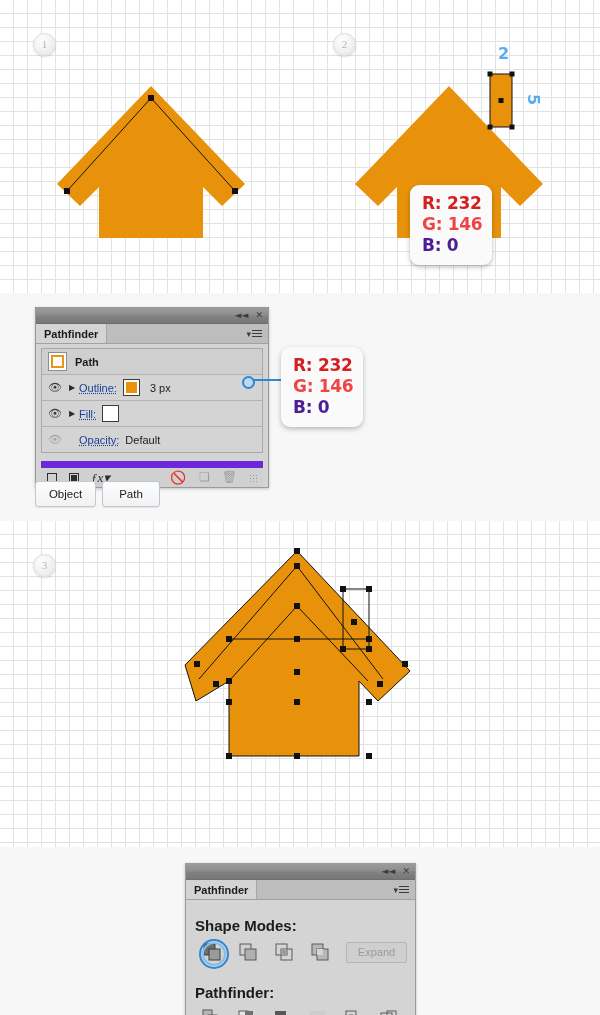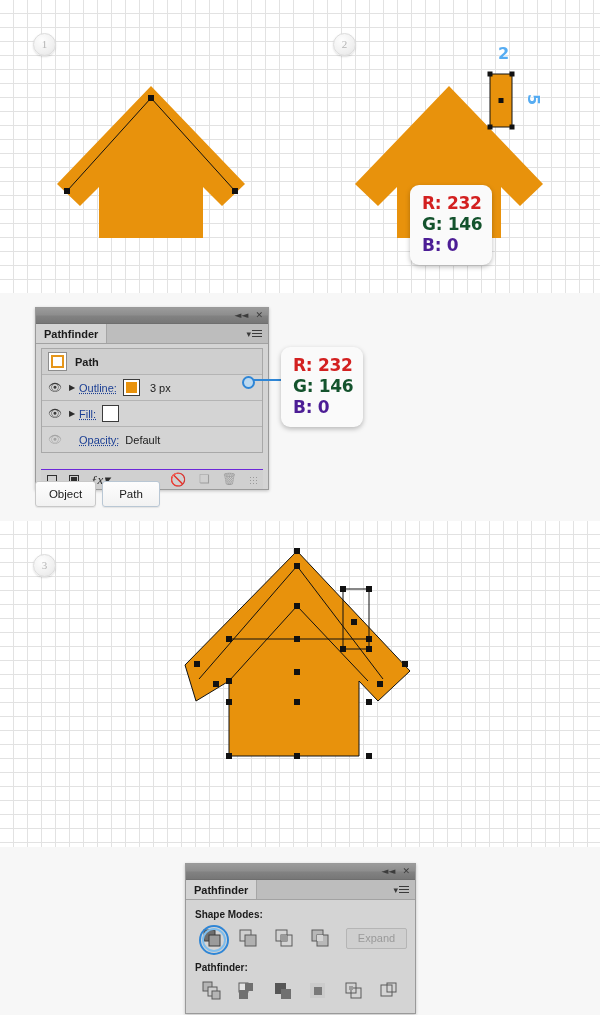--- a/index.html
+++ b/index.html
@@ -30,21 +30,21 @@
 
   
   .art{position:absolute;}
 
   
   .rgb-card{position:absolute;background:#fafafa;border-radius:9px;
       box-shadow:0 2px 5px rgba(0,0,0,.26);padding:8px 10px 9px 12px;
       font-family:"DejaVu Sans",sans-serif;font-weight:bold;font-size:17px;
       line-height:21px;letter-spacing:-.3px;}
   .rgb-card .r{color:#d32020;}
-  .rgb-card .g{color:#14532d;}
+  .rgb-card .g{color:#ef4444;}
   .rgb-card .b{color:#4c1d95;}
   .rgb-card span{display:block;white-space:nowrap;}
 
   .connector{position:absolute;height:2px;background:#2f86d6;}
   .connector-dot{position:absolute;width:9px;height:9px;border-radius:50%;
       background:#bcd9f0;border:2px solid #2f86d6;}
 
   
   .dim-label{position:absolute;color:#56acf2;font-weight:bold;font-size:16px;
       font-family:"DejaVu Sans",sans-serif;
@@ -88,22 +88,22 @@
   .ap-val.plain{margin-left:0;}
   .swatch-outer{width:17px;height:17px;border:1px solid #3b3b3b;background:#fff;
       box-sizing:border-box;padding:2px;}
   .swatch-inner{width:100%;height:100%;}
   .swatch-none{width:100%;height:100%;position:relative;background:#fff;}
   .swatch-none:after{content:"";position:absolute;left:-2px;top:50%;width:140%;height:2px;
       background:#e03636;transform:rotate(-45deg);transform-origin:center;}
   .path-thumb{width:19px;height:19px;border:1px solid #8d8d8d;background:#fff;
       box-sizing:border-box;padding:2px;margin-left:3px;margin-right:8px;}
   .path-thumb div{width:100%;height:100%;border:2px solid #e6961a;box-sizing:border-box;background:#fff;}
-  .ap-footer{height:19px;background:#d0d0d0;border-top:1px solid #6d28d9;
-      display:flex;align-items:center;padding:0 6px;gap:12px;margin-top:16px;}
+  .ap-footer{height:19px;background:#d0d0d0;border-top:7px solid #6d28d9;
+      display:flex;align-items:center;padding:0 6px;gap:12px;margin-top:8px;}
   .ap-footer .sp{flex:1;}
   .fi{color:#2e2e2e;font-size:11px;line-height:11px;}
   .fi.dis{color:#9e9e9e;}
   .sq-out{width:10px;height:10px;border:1.5px solid #2e2e2e;box-sizing:border-box;}
   .sq-in{width:10px;height:10px;border:1.5px solid #2e2e2e;box-sizing:border-box;padding:1px;}
   .sq-in i{display:block;width:100%;height:100%;background:#2e2e2e;}
   .grip{width:8px;height:8px;
      background-image:radial-gradient(#9a9a9a 35%, transparent 36%);
      background-size:3px 3px;}
 
@@ -113,21 +113,21 @@
       background:linear-gradient(to bottom,#fdfdfd 0%,#f2f2f2 100%);
       display:flex;align-items:center;justify-content:center;
       font-size:11.5px;color:#1b1b1b;box-shadow:0 1px 1px rgba(0,0,0,.08);}
   #btn-object{width:59px;border-color:#c8c8c8;}
   #btn-path{width:56px;}
   #btn-outline{width:155px;}
 
   
   #pathfinder-panel{left:185px;top:863px;width:229px;}
   .pf-body{background:#d4d4d4;padding:5px 8px 9px 8px;}
-  .pf-head{font-size:10px;color:#1b1b1b;font-weight:bold;margin:4px 0 5px 1px;}
+  .pf-head{font-size:15px;color:#1b1b1b;font-weight:bold;margin:12px 0 5px 1px;}
   .pf-row{display:flex;align-items:center;gap:0;}
   .pf-btn{width:36px;height:26px;display:flex;align-items:center;justify-content:center;}
   .pf-row.modes .pf-btn{width:36px;}
   .pf-expand{margin-left:8px;flex:1;height:19px;border:1px solid #b5b5b5;border-radius:2px;
       background:#cfcfcf;color:#9a9a9a;font-size:11px;
       display:flex;align-items:center;justify-content:center;}
   .sel-ring{position:relative;}
   .sel-ring:before{content:"";position:absolute;left:50%;top:50%;width:26px;height:26px;
       margin:-13px 0 0 -13px;border-radius:50%;border:2px solid #2f86d6;}
   .sel-ring:after{content:"";position:absolute;left:50%;top:50%;width:20px;height:20px;

